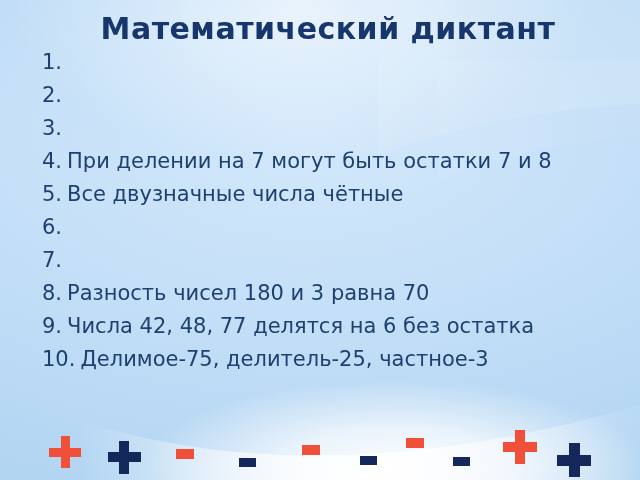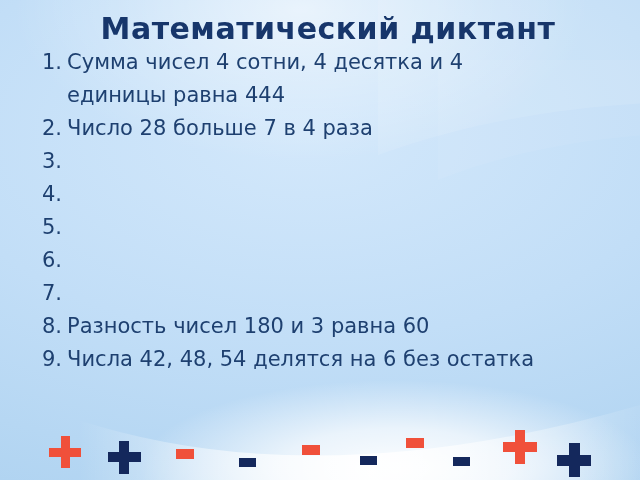--- a/index.html
+++ b/index.html
@@ -58,49 +58,52 @@
     <path d="M 78 420 Q 320 498 640 405 L 640 480 L 78 480 Z" fill="url(#fadeX)"></path>
     <path d="M 378 155 C 470 122 560 108 648 103 L 648 -8 L 378 -8 Z" fill="#ffffff" opacity="0.10"></path>
     <path d="M 438 180 C 510 152 580 140 648 135 L 648 60 L 438 60 Z" fill="#ffffff" opacity="0.06"></path>
   </svg>
 
   <h1 class="title">Математический диктант</h1>
 
   <div class="list">
     <div class="item">
       <span class="num">1.</span>
-      <span class="txt">Сумма чисел 4 сотни, 4 десятка и 4
-единицы равна 444</span>
     </div>
     <div class="item">
       <span class="num">2.</span>
-      <span class="txt">Число 28 больше 7 в 4 раза</span>
     </div>
     <div class="item">
       <span class="num">3.</span>
     </div>
     <div class="item">
       <span class="num">4.</span>
+      <span class="txt">При делении на 7 могут быть остатки 7 и 8</span>
     </div>
     <div class="item">
       <span class="num">5.</span>
+      <span class="txt">Все двузначные числа чётные</span>
     </div>
     <div class="item">
       <span class="num">6.</span>
     </div>
     <div class="item">
       <span class="num">7.</span>
     </div>
     <div class="item">
       <span class="num">8.</span>
-      <span class="txt">Разность чисел 180 и 3 равна 60</span>
+      <span class="txt">Разность чисел 180 и 3 равна 70</span>
     </div>
     <div class="item">
       <span class="num">9.</span>
-      <span class="txt">Числа 42, 48, 54 делятся на 6 без остатка</span>
+      <span class="txt">Числа 42, 48, 77 делятся на 6 без остатка</span>
+    </div>
+    <div class="item">
+      <span class="num">10.</span>
+      <span class="txt">Делимое-75, делитель-25, частное-3</span>
     </div>
   </div>
 
   <div class="answers" id="answers-row">
       <div class="sym" style="left: 49px; top: 436px; width: 32px; height: 32px;">
         <span style="left: 11.5px; top: 0px; width: 9px; height: 32px; background: rgb(240, 80, 58);"></span>
         <span style="left: 0px; top: 11.5px; width: 32px; height: 9px; background: rgb(240, 80, 58);"></span>
       </div>
       <div class="sym" style="left: 107.5px; top: 440.5px; width: 33px; height: 33px;">
         <span style="left: 11.5px; top: 0px; width: 10px; height: 33px; background: rgb(20, 40, 92);"></span>

